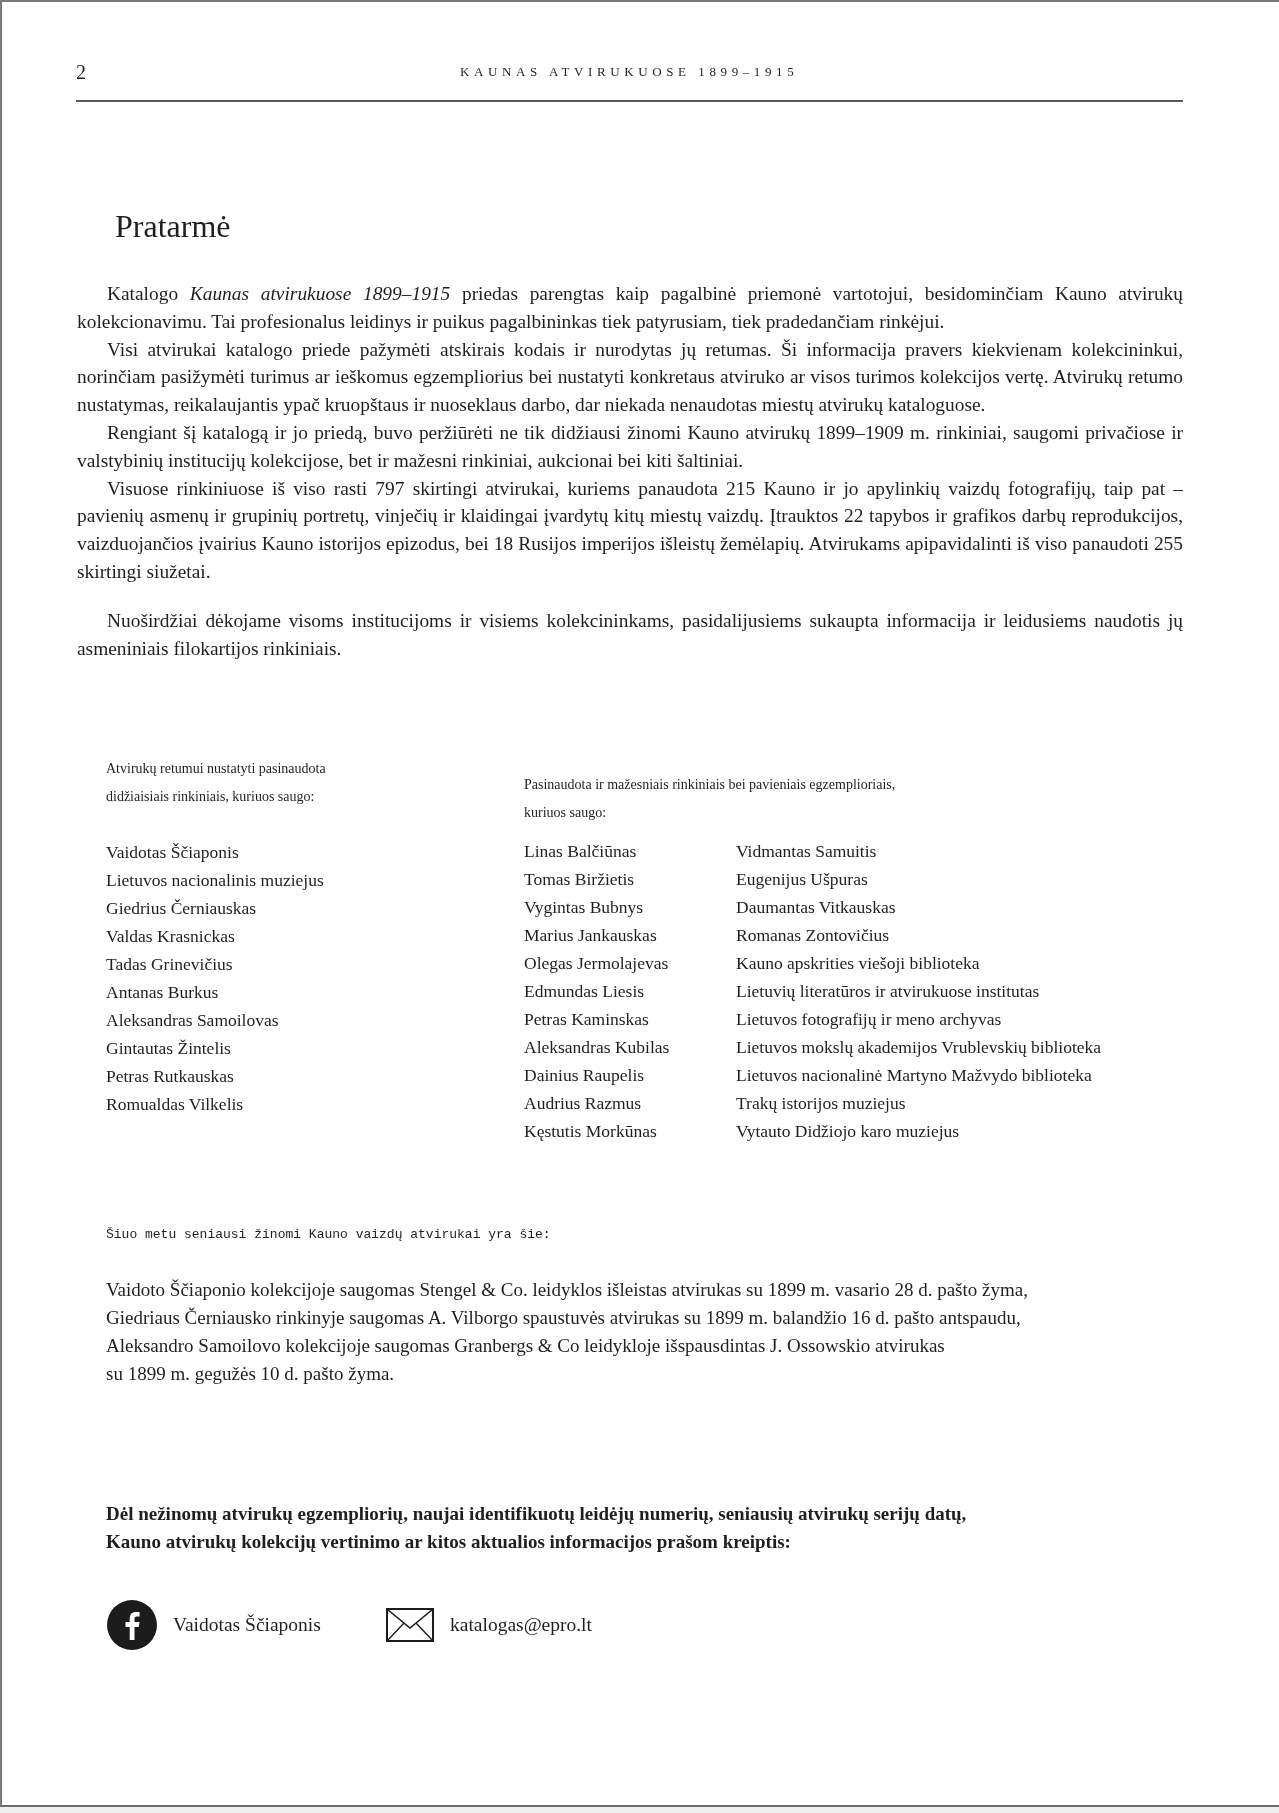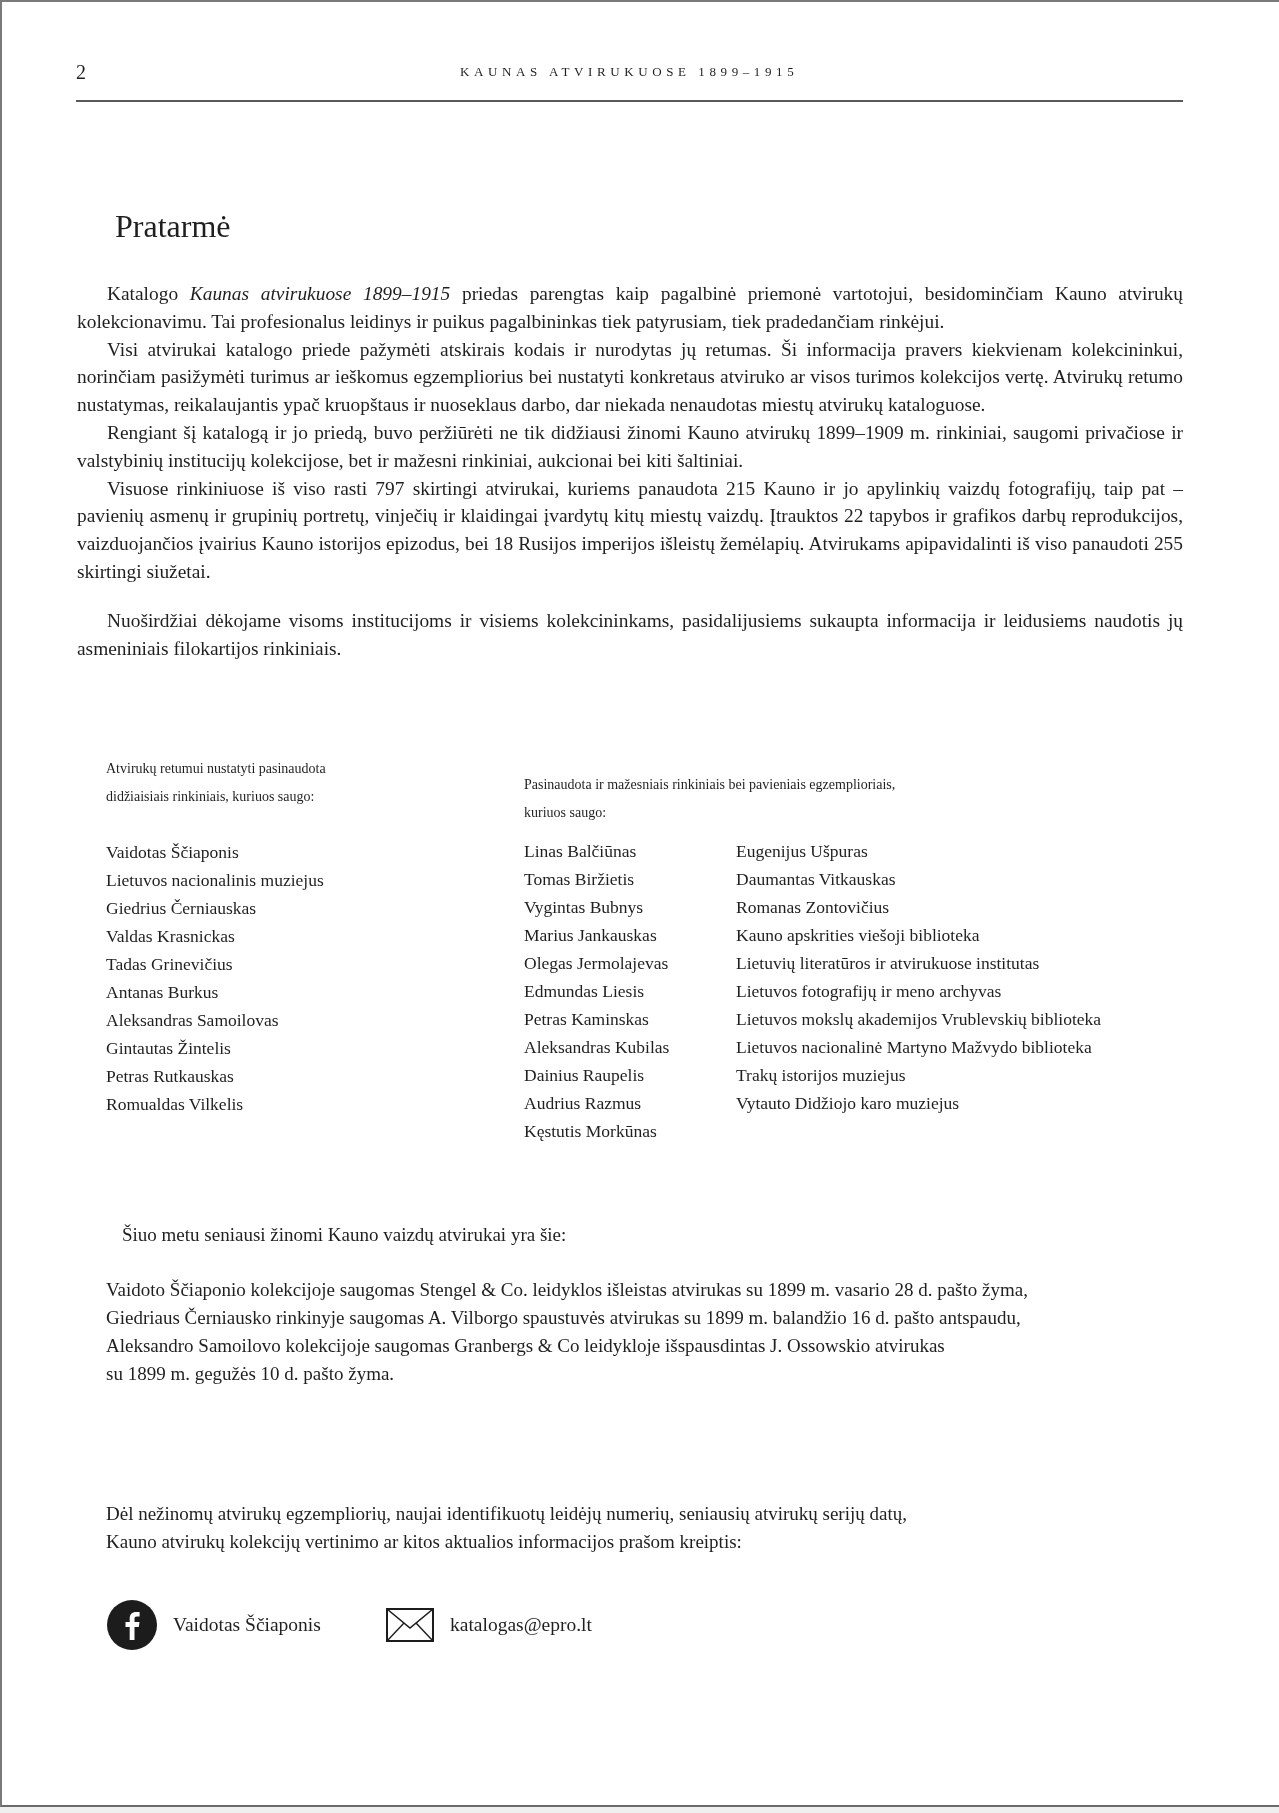--- a/index.html
+++ b/index.html
@@ -20,24 +20,24 @@
   }
   .head-rule { left: 74px; top: 98px; width: 1107px; height: 0; border-top: 2px solid #5a5a5a; }
   .title { left: 105px; top: 196px; font-size: 32px; line-height: 40px; font-weight: normal; margin: 8px; }
   .body { left: 75px; top: 278px; width: 1106px; font-size: 19.4px; line-height: 27.8px; }
   .body p { margin: 0; text-indent: 30px; text-align: justify; }
   .body p.gap { margin-top: 21px; }
   .body em { font-style: italic; }
   .list-head { font-size: 14px; line-height: 28px; }
   .list-col { font-size: 17.5px; line-height: 28px; }
   .list-col div { white-space: nowrap; }
-  .oldest-intro { left: 120px; top: 1219px; font-size: 19px; line-height: 28px; }
+  .oldest-intro { left: 104px; top: 1219px; font-size: 13px; line-height: 28px; font-family: Liberation Mono, monospace; }
   .oldest-lines { left: 104px; top: 1274px; font-size: 19px; line-height: 28px; }
   .oldest-lines div { white-space: nowrap; }
-  .contact-prompt { left: 104px; top: 1498px; font-size: 19px; line-height: 28px; font-weight: normal; }
+  .contact-prompt { left: 104px; top: 1498px; font-size: 19px; line-height: 28px; font-weight: bold; }
   .contact-prompt div { white-space: nowrap; }
   .fb-icon { left: 105px; top: 1598px; width: 50px; height: 50px; }
   .fb-name { left: 171px; top: 1610px; font-size: 19.5px; line-height: 26px; }
   .mail-icon { left: 384px; top: 1606px; width: 48px; height: 34px; }
   .mail-text { left: 448px; top: 1610px; font-size: 19.5px; line-height: 26px; }
 </style>
 </head>
 <body>
 
 <div class="page">
@@ -84,20 +84,21 @@
     <div>Marius Jankauskas</div>
     <div>Olegas Jermolajevas</div>
     <div>Edmundas Liesis</div>
     <div>Petras Kaminskas</div>
     <div>Aleksandras Kubilas</div>
     <div>Dainius Raupelis</div>
     <div>Audrius Razmus</div>
     <div>Kęstutis Morkūnas</div>
   </div>
   <div class="abs list-col" style="left:734px; top:835px;">
+    <div>Vidmantas Samuitis</div>
     <div>Eugenijus Ušpuras</div>
     <div>Daumantas Vitkauskas</div>
     <div>Romanas Zontovičius</div>
     <div>Kauno apskrities viešoji biblioteka</div>
     <div>Lietuvių literatūros ir atvirukuose institutas</div>
     <div>Lietuvos fotografijų ir meno archyvas</div>
     <div>Lietuvos mokslų akademijos Vrublevskių biblioteka</div>
     <div>Lietuvos nacionalinė Martyno Mažvydo biblioteka</div>
     <div>Trakų istorijos muziejus</div>
     <div>Vytauto Didžiojo karo muziejus</div>

